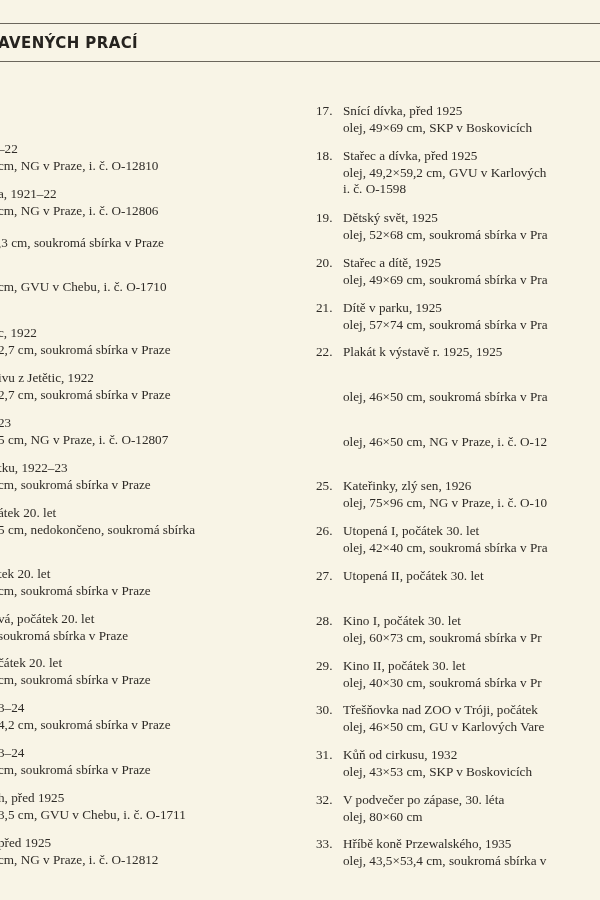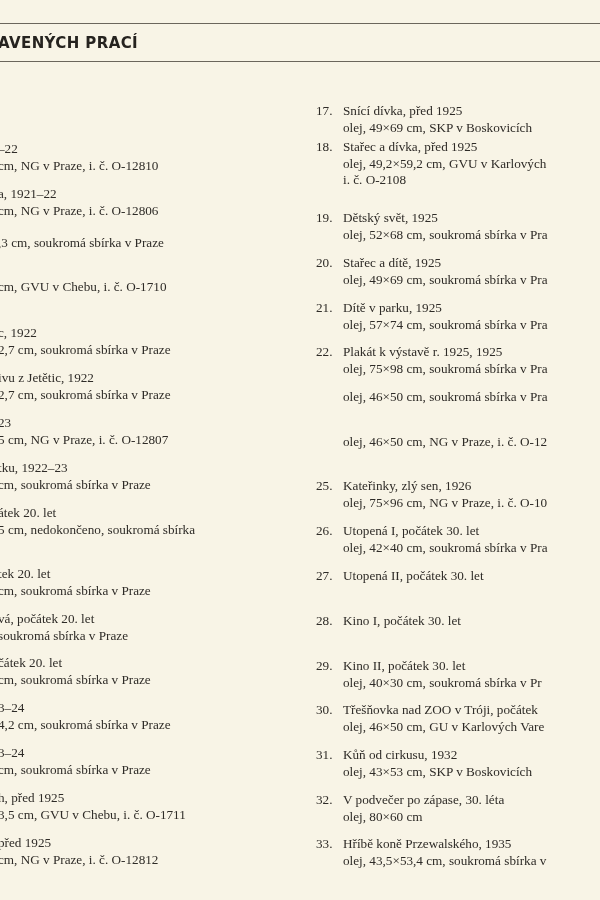--- a/index.html
+++ b/index.html
@@ -127,60 +127,60 @@
     <span class="line">před 1925</span>
     <span class="line">cm, NG v Praze, i. č. O-12812</span>
   </div>
 </div>
 
 <div class="col right">
   <div class="entry" style="top:0px">
     <span class="line"><span class="num">17.</span><span>Snící dívka, před 1925</span></span>
     <span class="line indent">olej, 49×69 cm, SKP v Boskovicích</span>
   </div>
-  <div class="entry" style="top:36px">
+  <div class="entry" style="top:45px">
     <span class="line"><span class="num">18.</span><span>Stařec a dívka, před 1925</span></span>
     <span class="line indent">olej, 49,2×59,2 cm, GVU v Karlových</span>
-    <span class="line indent">i. č. O-2108</span>
+    <span class="line indent">i. č. O-1598</span>
   </div>
   <div class="entry" style="top:107px">
     <span class="line"><span class="num">19.</span><span>Dětský svět, 1925</span></span>
     <span class="line indent">olej, 52×68 cm, soukromá sbírka v Pra</span>
   </div>
   <div class="entry" style="top:152px">
     <span class="line"><span class="num">20.</span><span>Stařec a dítě, 1925</span></span>
     <span class="line indent">olej, 49×69 cm, soukromá sbírka v Pra</span>
   </div>
   <div class="entry" style="top:197px">
     <span class="line"><span class="num">21.</span><span>Dítě v parku, 1925</span></span>
     <span class="line indent">olej, 57×74 cm, soukromá sbírka v Pra</span>
   </div>
   <div class="entry" style="top:241px">
     <span class="line"><span class="num">22.</span><span>Plakát k výstavě r. 1925, 1925</span></span>
-    <span class="line indent">olej, 75×98 cm, soukromá sbírka v Pra</span>
   </div>
   <div class="entry" style="top:286px">
     <span class="line indent">olej, 46×50 cm, soukromá sbírka v Pra</span>
   </div>
   <div class="entry" style="top:331px">
     <span class="line indent">olej, 46×50 cm, NG v Praze, i. č. O-12</span>
   </div>
   <div class="entry" style="top:375px">
     <span class="line"><span class="num">25.</span><span>Kateřinky, zlý sen, 1926</span></span>
     <span class="line indent">olej, 75×96 cm, NG v Praze, i. č. O-10</span>
   </div>
   <div class="entry" style="top:420px">
     <span class="line"><span class="num">26.</span><span>Utopená I, počátek 30. let</span></span>
     <span class="line indent">olej, 42×40 cm, soukromá sbírka v Pra</span>
   </div>
   <div class="entry" style="top:465px">
     <span class="line"><span class="num">27.</span><span>Utopená II, počátek 30. let</span></span>
   </div>
   <div class="entry" style="top:510px">
     <span class="line"><span class="num">28.</span><span>Kino I, počátek 30. let</span></span>
+    <span class="line indent">olej, 60×73 cm, soukromá sbírka v Pr</span>
   </div>
   <div class="entry" style="top:555px">
     <span class="line"><span class="num">29.</span><span>Kino II, počátek 30. let</span></span>
     <span class="line indent">olej, 40×30 cm, soukromá sbírka v Pr</span>
   </div>
   <div class="entry" style="top:599px">
     <span class="line"><span class="num">30.</span><span>Třešňovka nad ZOO v Tróji, počátek</span></span>
     <span class="line indent">olej, 46×50 cm, GU v Karlových Vare</span>
   </div>
   <div class="entry" style="top:644px">

